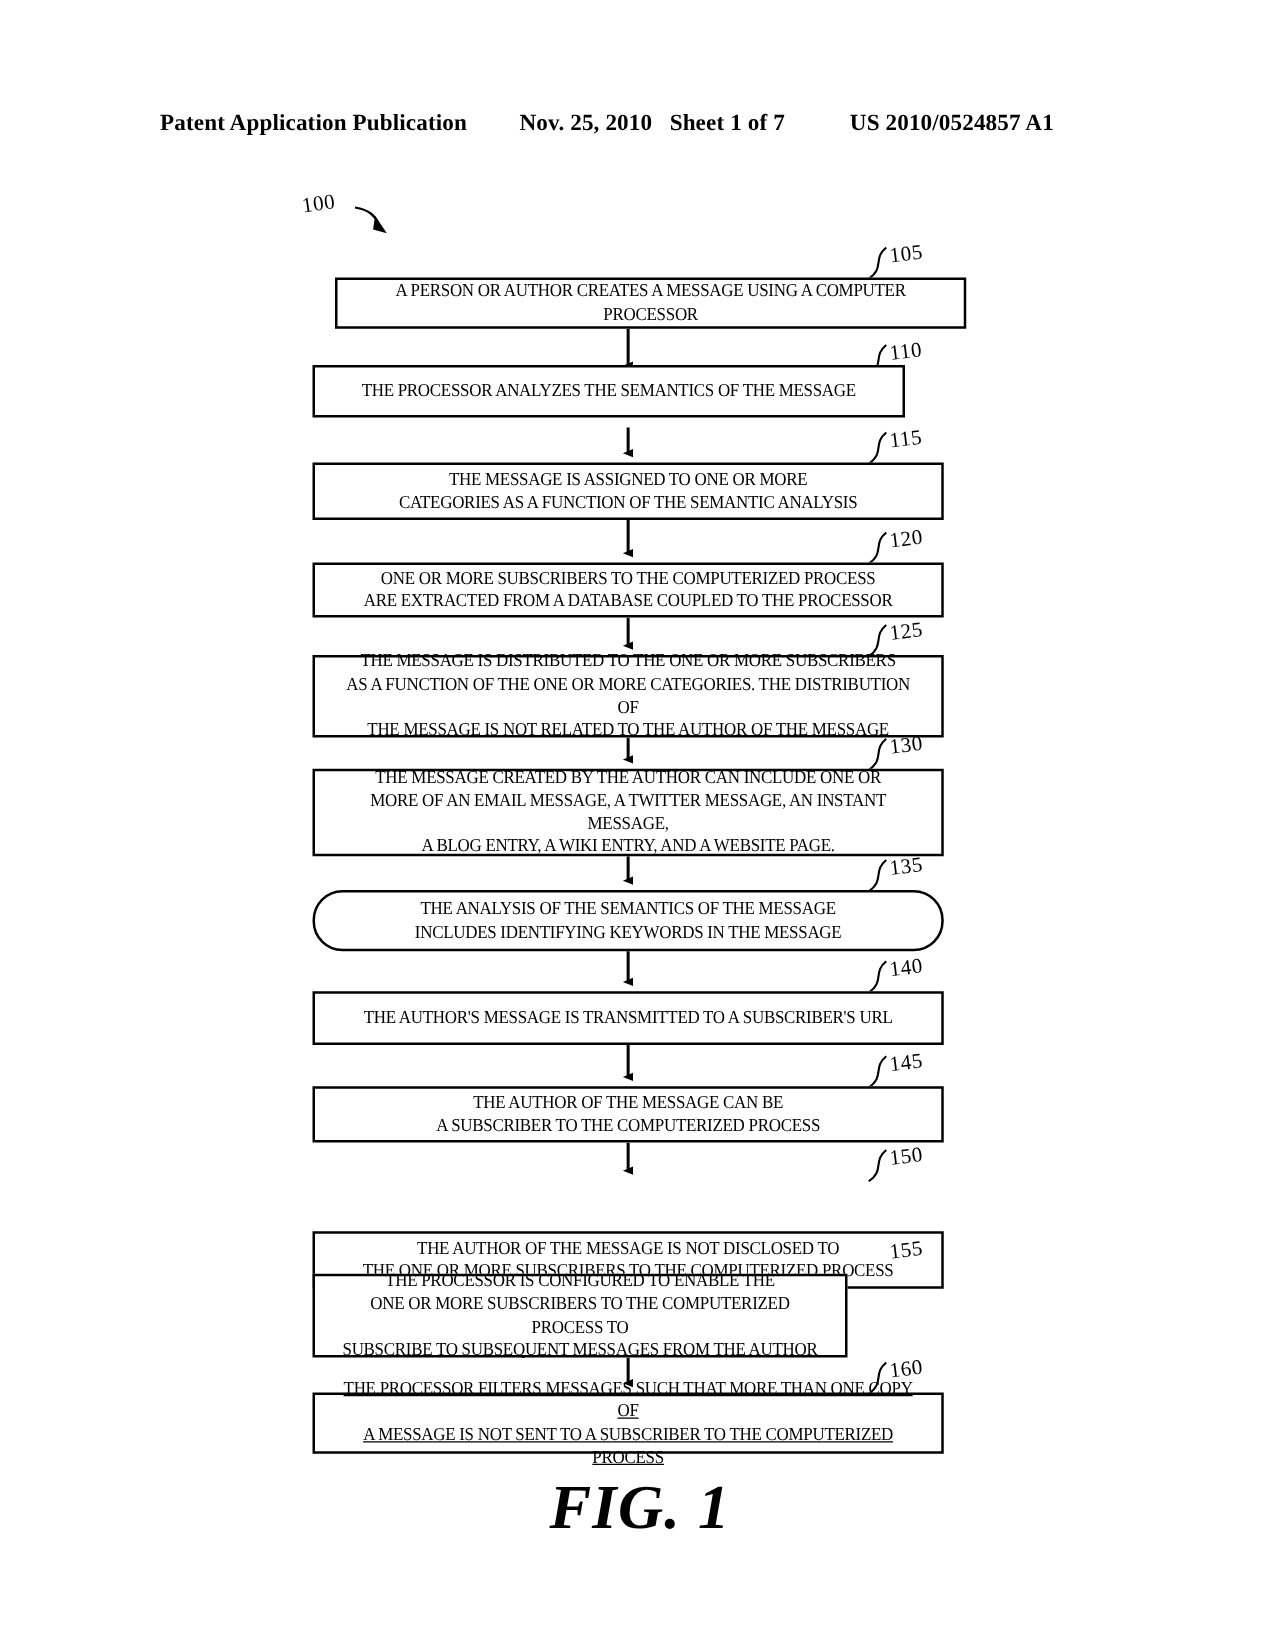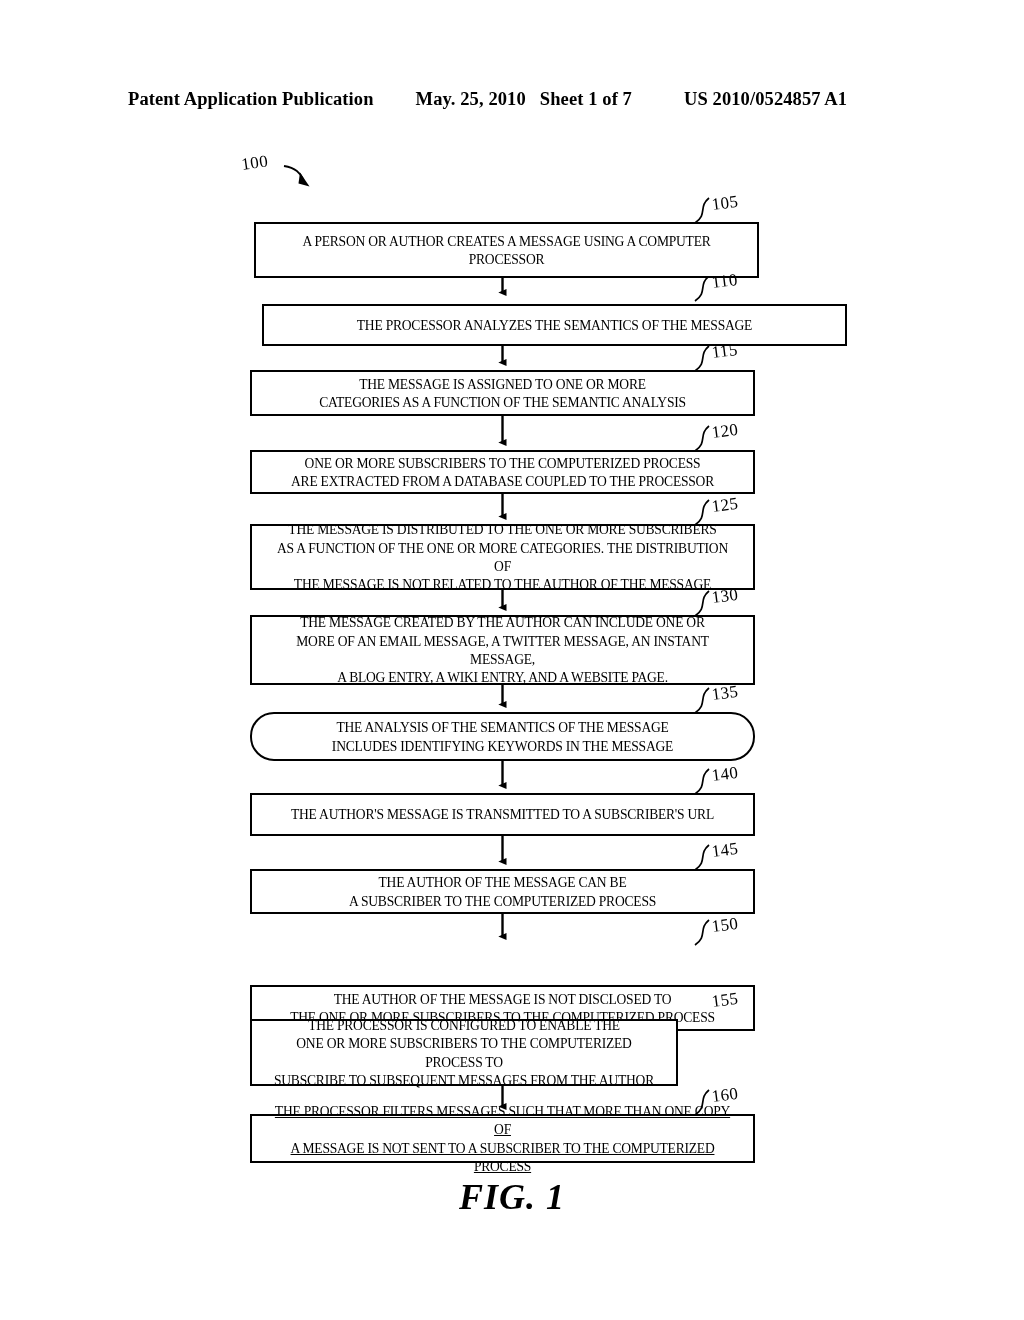--- a/index.html
+++ b/index.html
@@ -101,30 +101,30 @@
 
   #fig-caption {
     position: absolute;
     left: 0;
     top: 1176px;
     width: 1024px;
     text-align: center;
     font-family: "Liberation Serif", "DejaVu Serif", serif;
     font-style: italic;
     font-weight: bold;
-    font-size: 36px;
+    font-size: 50px;
     letter-spacing: 1px;
   }
 </style>
 </head>
 <body>
 
 <div id="pub-header">
   <span class="h-left">Patent Application Publication</span>
-  <span class="h-mid">May. 25, 2010</span>
+  <span class="h-mid">Nov. 25, 2010</span>
   <span class="h-sheet">Sheet 1 of 7</span>
   <span class="h-right">US 2010/0524857 A1</span>
 </div>
 
 <div id="flowchart">
 
   <svg id="flow-svg" viewBox="0 0 1024 1320" xmlns="http://www.w3.org/2000/svg">
     <defs>
       <marker id="arrowhead" markerWidth="9" markerHeight="9" refX="4.0" refY="4.2" orient="auto" markerUnits="userSpaceOnUse">
         <path d="M0.6,0.2 L7.4,0.2 L4.0,8.4 Z" fill="#000"></path>
@@ -158,25 +158,25 @@
         <path d="M695,1115 C708,1106 698,1099 709,1090"></path>
       </g>
 
     <path id="origin-arrow" d="M284,166 C296,168 300,173 303,179" stroke="#000" stroke-width="1.8" fill="none"></path>
     <path id="origin-arrowhead" d="M300,172.5 L309.5,186.5 L298.5,183.5 Z" fill="#000" stroke="none"></path>
   </svg>
 
   <div id="fig-origin-label">100</div>
 
   <div id="nodes-layer">
-      <div class="node" style="top: 222px; height: 56px; left: 254px; width: 505px;">
+      <div class="node" style="top: 222px; height: 41px; left: 268px; width: 505px;">
         <span class="node-text">A PERSON OR AUTHOR CREATES A MESSAGE USING A COMPUTER PROCESSOR</span>
       </div>
       <div class="ref-label" style="left: 713px; top: 195px;">105</div>
-      <div class="node" style="top: 304px; height: 42px; left: 250px; width: 585px; margin-left: 12px;">
+      <div class="node" style="top: 292px; height: 42px; left: 250px; width: 474px;">
         <span class="node-text">THE PROCESSOR ANALYZES THE SEMANTICS OF THE MESSAGE</span>
       </div>
       <div class="ref-label" style="left: 713px; top: 273px;">110</div>
       <div class="node" style="top: 370px; height: 46px; left: 250px; width: 505px;">
         <span class="node-text">THE MESSAGE IS ASSIGNED TO ONE OR MORE
 CATEGORIES AS A FUNCTION OF THE SEMANTIC ANALYSIS</span>
       </div>
       <div class="ref-label" style="left: 713px; top: 343px;">115</div>
       <div class="node" style="top: 450px; height: 44px; left: 250px; width: 505px;">
         <span class="node-text">ONE OR MORE SUBSCRIBERS TO THE COMPUTERIZED PROCESS

